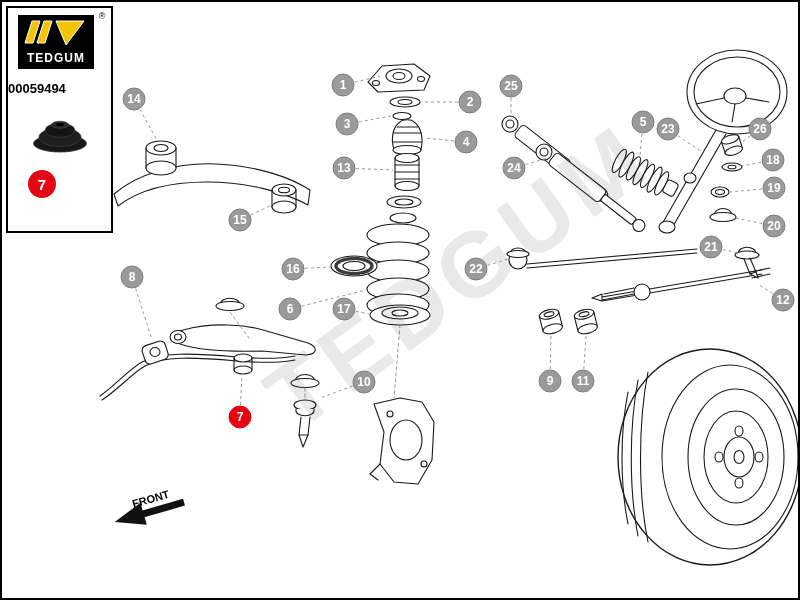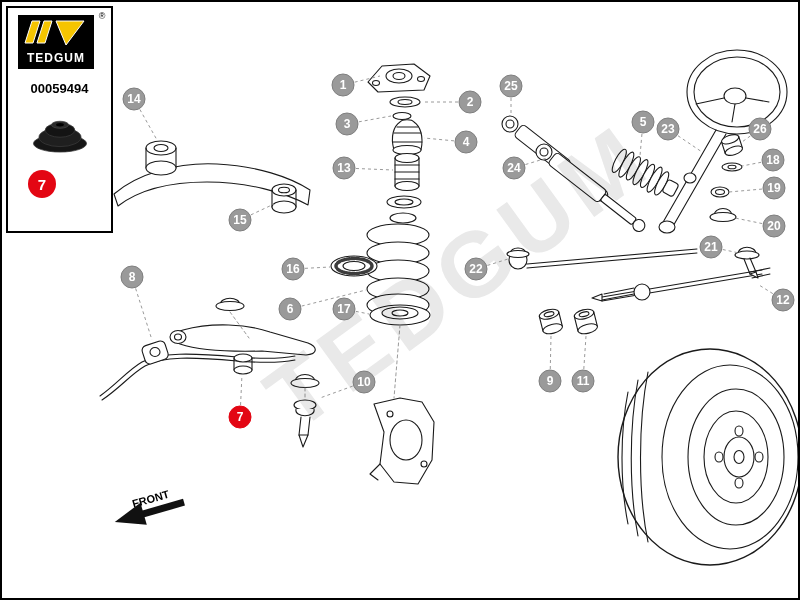--- a/index.html
+++ b/index.html
@@ -7,21 +7,21 @@
   .stage { position:relative; width:800px; height:600px; background:#fff;
            border:2px solid #000; overflow:hidden; }
   svg.diagram { position:absolute; left:0; top:0; }
   .leader { stroke:#9a9a9a; stroke-width:1; stroke-dasharray:3 3; fill:none; }
   .callout-num { fill:#fff; font-family:"Liberation Sans",sans-serif;
                  font-size:12px; font-weight:bold; text-anchor:middle; }
   .infobox { position:absolute; left:4px; top:4px; width:107px; height:227px;
              border:2px solid #000; background:#fff; z-index:5; }
   .logo-wrap { position:relative; width:84px; margin:7px auto 0; }
   .reg { position:absolute; right:-4px; top:-4px; font-size:9px; color:#000; }
-  .part-number { text-align:center; font-weight:bold; font-size:13px; margin-top:8px; }
+  .part-number { text-align:left; font-weight:bold; font-size:13px; margin-top:8px; }
   .part-photo { display:block; margin:6px auto 0; }
   .badge { width:28px; height:28px; border-radius:50%; background:#e30613; color:#fff;
            font-weight:bold; font-size:15px; display:flex; align-items:center;
            justify-content:center; margin:10px 0 0 20px; }
   .wm { font-family:"Liberation Sans",sans-serif; font-weight:bold;
         letter-spacing:8px; mix-blend-mode:multiply; }
 </style>
 </head>
 <body>
 

